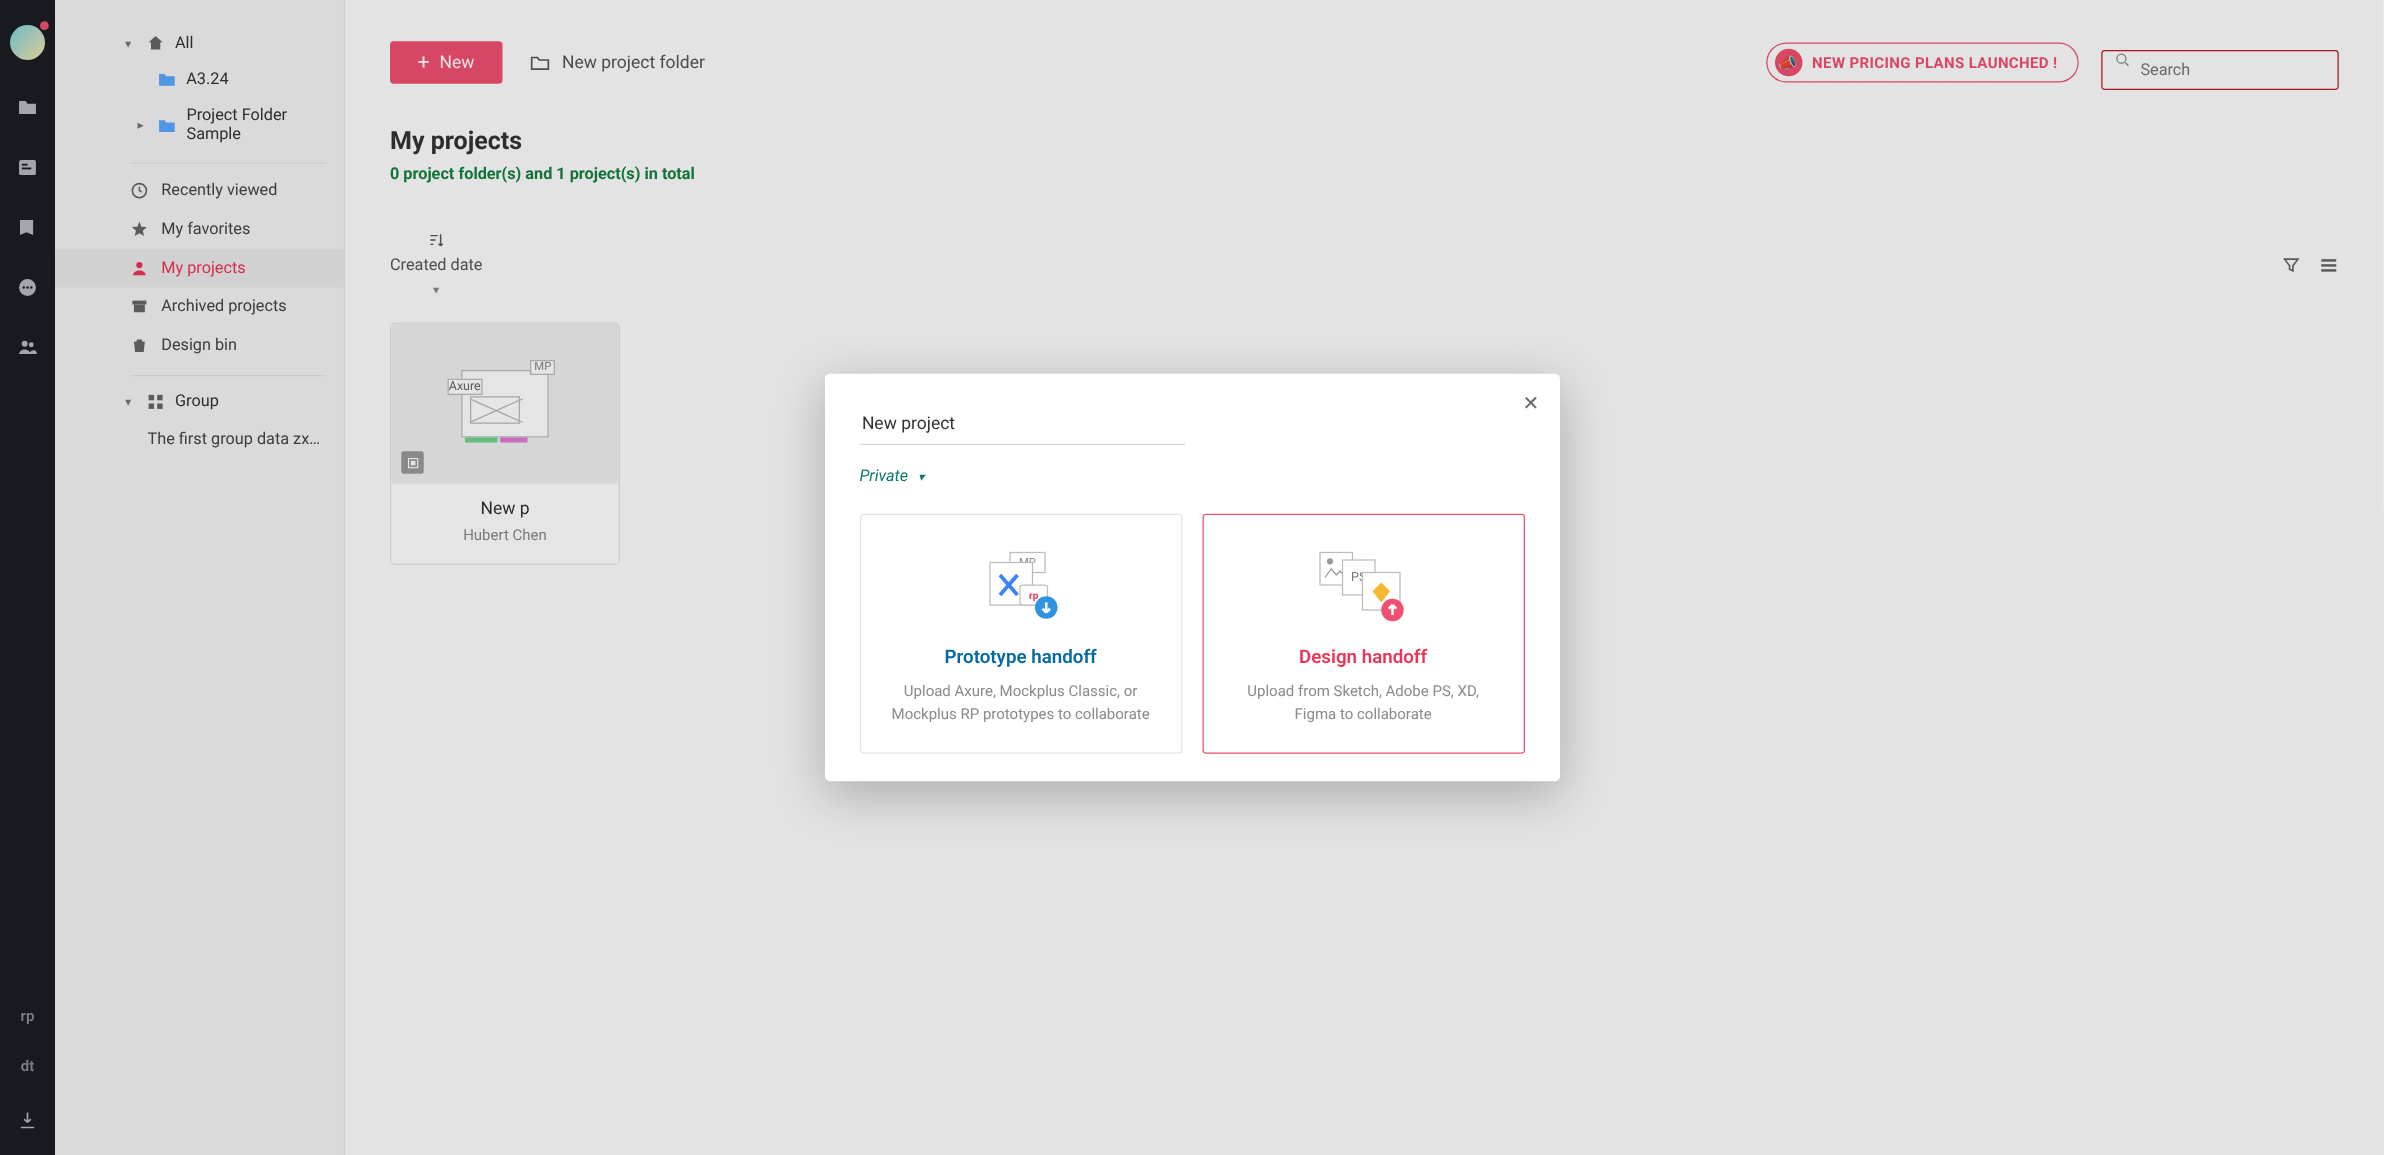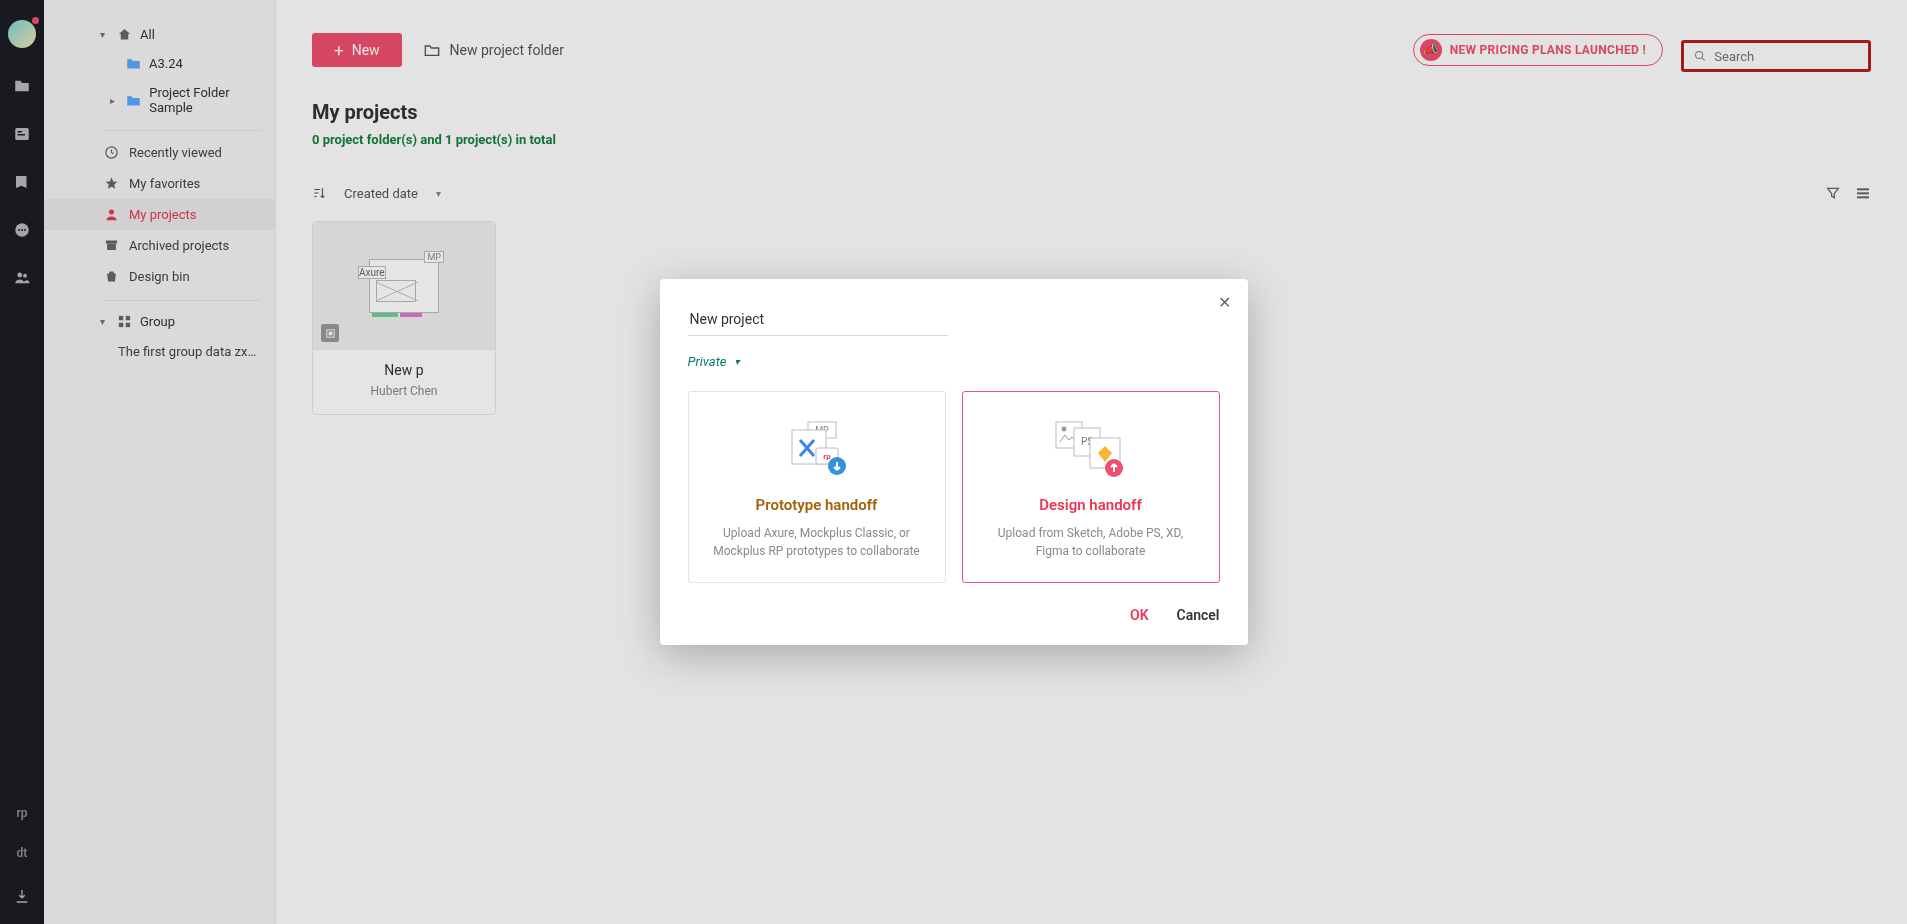--- a/index.html
+++ b/index.html
@@ -30,21 +30,21 @@
 .group-sub { padding: 8px 14px 8px 74px; font-size:13px; color:#444; cursor:pointer; white-space:nowrap; overflow:hidden; text-overflow:ellipsis; max-width:100%; }
 
 
 .main { flex:1; background:#fdfdfd; padding: 28px 36px; position:relative; }
 .topbar { display:flex; align-items:center; gap:22px; }
 .btn-new { background:#f0506f; color:#fff; border:none; border-radius:3px; padding: 0 22px; height:34px; display:flex; align-items:center; gap:8px; font-size:14px; cursor:pointer; }
 .btn-folder { display:flex; align-items:center; gap:10px; font-size:14px; color:#555; cursor:pointer;justify-content:center; }
 .top-right { margin-left:auto; display:flex; align-items:center; gap:18px; }
 .promo { border:1px solid #f0506f; border-radius:18px; height:32px; padding: 0 16px 0 6px; display:flex; align-items:center; gap:8px; color:#f0506f; font-size:12px; font-weight:700; letter-spacing:.3px; }
 .promo .bell { width:22px; height:22px; border-radius:50%; background:#f0506f; display:flex; align-items:center; justify-content:center; color:#fff; font-size:12px; }
-.search { border:3px solid #b91c1c; border-radius:3px; height:32px; width:190px; display:flex; align-items:center; padding:0 10px; gap:8px; color:#888;margin-top:12px; }
+.search { border:1px solid #b91c1c; border-radius:3px; height:32px; width:190px; display:flex; padding:0 10px; gap:8px; color:#888;margin-top:12px; }
 .search input { border:none; outline:none; font-size:13px; width:100%; background:transparent; }
 
 .title { margin-top: 28px; font-size: 20px; color:#333; }
 .subtitle { margin-top: 8px; font-size:13px; color:#15803d;font-weight:bold; }
 .sortbar { margin-top: 38px; display:flex; align-items:center; font-size:13px; color:#555; }
 .sortbar .right-icons { margin-left:auto; display:flex; gap:14px; color:#666; }
 
 .card { margin-top: 20px; width:184px; border:1px solid #e5e5e5; border-radius:4px; background:#fff; overflow:hidden; cursor:pointer; }
 .card .thumb { height:128px; background:#efefef; display:flex; align-items:center; justify-content:center; position:relative; }
 .card .thumb .badge { position:absolute; left:8px; bottom:8px; width:18px; height:18px; background:#999; border-radius:2px; display:flex; align-items:center; justify-content:center; }
@@ -57,21 +57,21 @@
 
 
 .modal { position:absolute; left:50%; top:50%; transform:translate(-50%,-50%); width:588px; background:#fff; border-radius:4px; box-shadow:0 10px 40px rgba(0,0,0,.25); padding: 26px 28px 22px; }
 .modal .close { position:absolute; right:16px; top:14px; color:#666; cursor:pointer; font-size:16px; }
 .modal .name-input { width:260px; border:none; border-bottom:1px solid #d8d8d8; padding:6px 2px 8px; font-size:14px; color:#333; outline:none; }
 .modal .privacy { margin-top:18px; font-size:13px; color:#0f766e; display:flex; align-items:center; gap:8px; cursor:pointer;font-style:italic; }
 .options { display:flex; gap:16px; margin-top:22px; }
 .opt { flex:1; border:1px solid #e3e3e3; border-radius:3px; padding: 26px 18px 22px; text-align:center; cursor:pointer; }
 .opt.selected { border-color:#f0506f; }
 .opt .ill { height:64px; display:flex; align-items:center; justify-content:center; margin-bottom:14px; }
-.opt h3 { font-size:15px; font-weight:600; color:#a16207; margin-bottom:10px; }
+.opt h3 { font-size:15px; font-weight:600; color:#0369a1; margin-bottom:10px; }
 .opt.selected h3 { color:#eb3556; }
 .opt p { font-size:12px; color:#8a8a8a; line-height:1.5; }
 .modal-actions { display:flex; justify-content:flex-end; gap:28px; margin-top:24px; font-size:14px; }
 .modal-actions .ok { color:#eb3556; font-weight:600; cursor:pointer; }
 .modal-actions .cancel { color:#333; font-weight:600; cursor:pointer; }
 
 
 .wire { width:70px; height:54px; border:1px solid #bbb; position:relative; background:#fff; }
 .wire::before { content:'MP'; position:absolute; top:-9px; right:-6px; font-size:9px; border:1px solid #bbb; background:#fff; padding:0 2px; color:#888; }
 .wire .lbl { position:absolute; top:6px; left:-12px; font-size:10px; border:1px solid #bbb; background:#fff; padding:0 0; color:#666; }
@@ -230,21 +230,21 @@
             </svg>
           <input type="text" placeholder="Search" style="">
         </div>
       </div>
     </div>
 
     <h1 class="title">My projects</h1>
     <div class="subtitle">0 project folder(s) and 1 project(s) in total</div>
 
     <div class="sortbar">
-      <div style="display:flex;align-items:center;gap:18px;">
+      <div style="display:flex;align-items:center;gap:6px;flex-direction:column;">
         <svg width="14" height="14" viewBox="0 0 24 24" fill="none" stroke="#555" stroke-width="2">
             <path d="M4 6h10M4 12h7M4 18h4M18 4v16m0 0l-3-3m3 3l3-3"></path>
           </svg>
         <span>Created date</span>
         <span style="font-size:10px;color:#888;">▾</span>
       </div>
       <div class="right-icons">
         <svg width="16" height="16" viewBox="0 0 24 24" fill="none" stroke="#666" stroke-width="2">
             <path d="M4 5h16l-6 8v6l-4-2v-4z"></path>
           </svg>
@@ -315,17 +315,13 @@
           <rect x="40" y="20" width="30" height="30" fill="#fff" stroke="#bbb"></rect>
           <path d="M55 28l7 7-7 9-7-9z" fill="#f7b731"></path>
           <circle cx="64" cy="50" r="9" fill="#f0506f"></circle>
           <path d="M64 54v-8m0 0l-3 3m3-3l3 3" stroke="#fff" stroke-width="2" fill="none"></path>
         </svg>
       </div>
       <h3>Design handoff</h3>
       <p>Upload from Sketch, Adobe PS, XD, Figma to collaborate</p>
     </div>
   </div>
-  <div class="modal-actions">
-    <span class="ok">OK</span>
-    <span class="cancel">Cancel</span>
-  </div>
 </div>
 
 </body></html>

